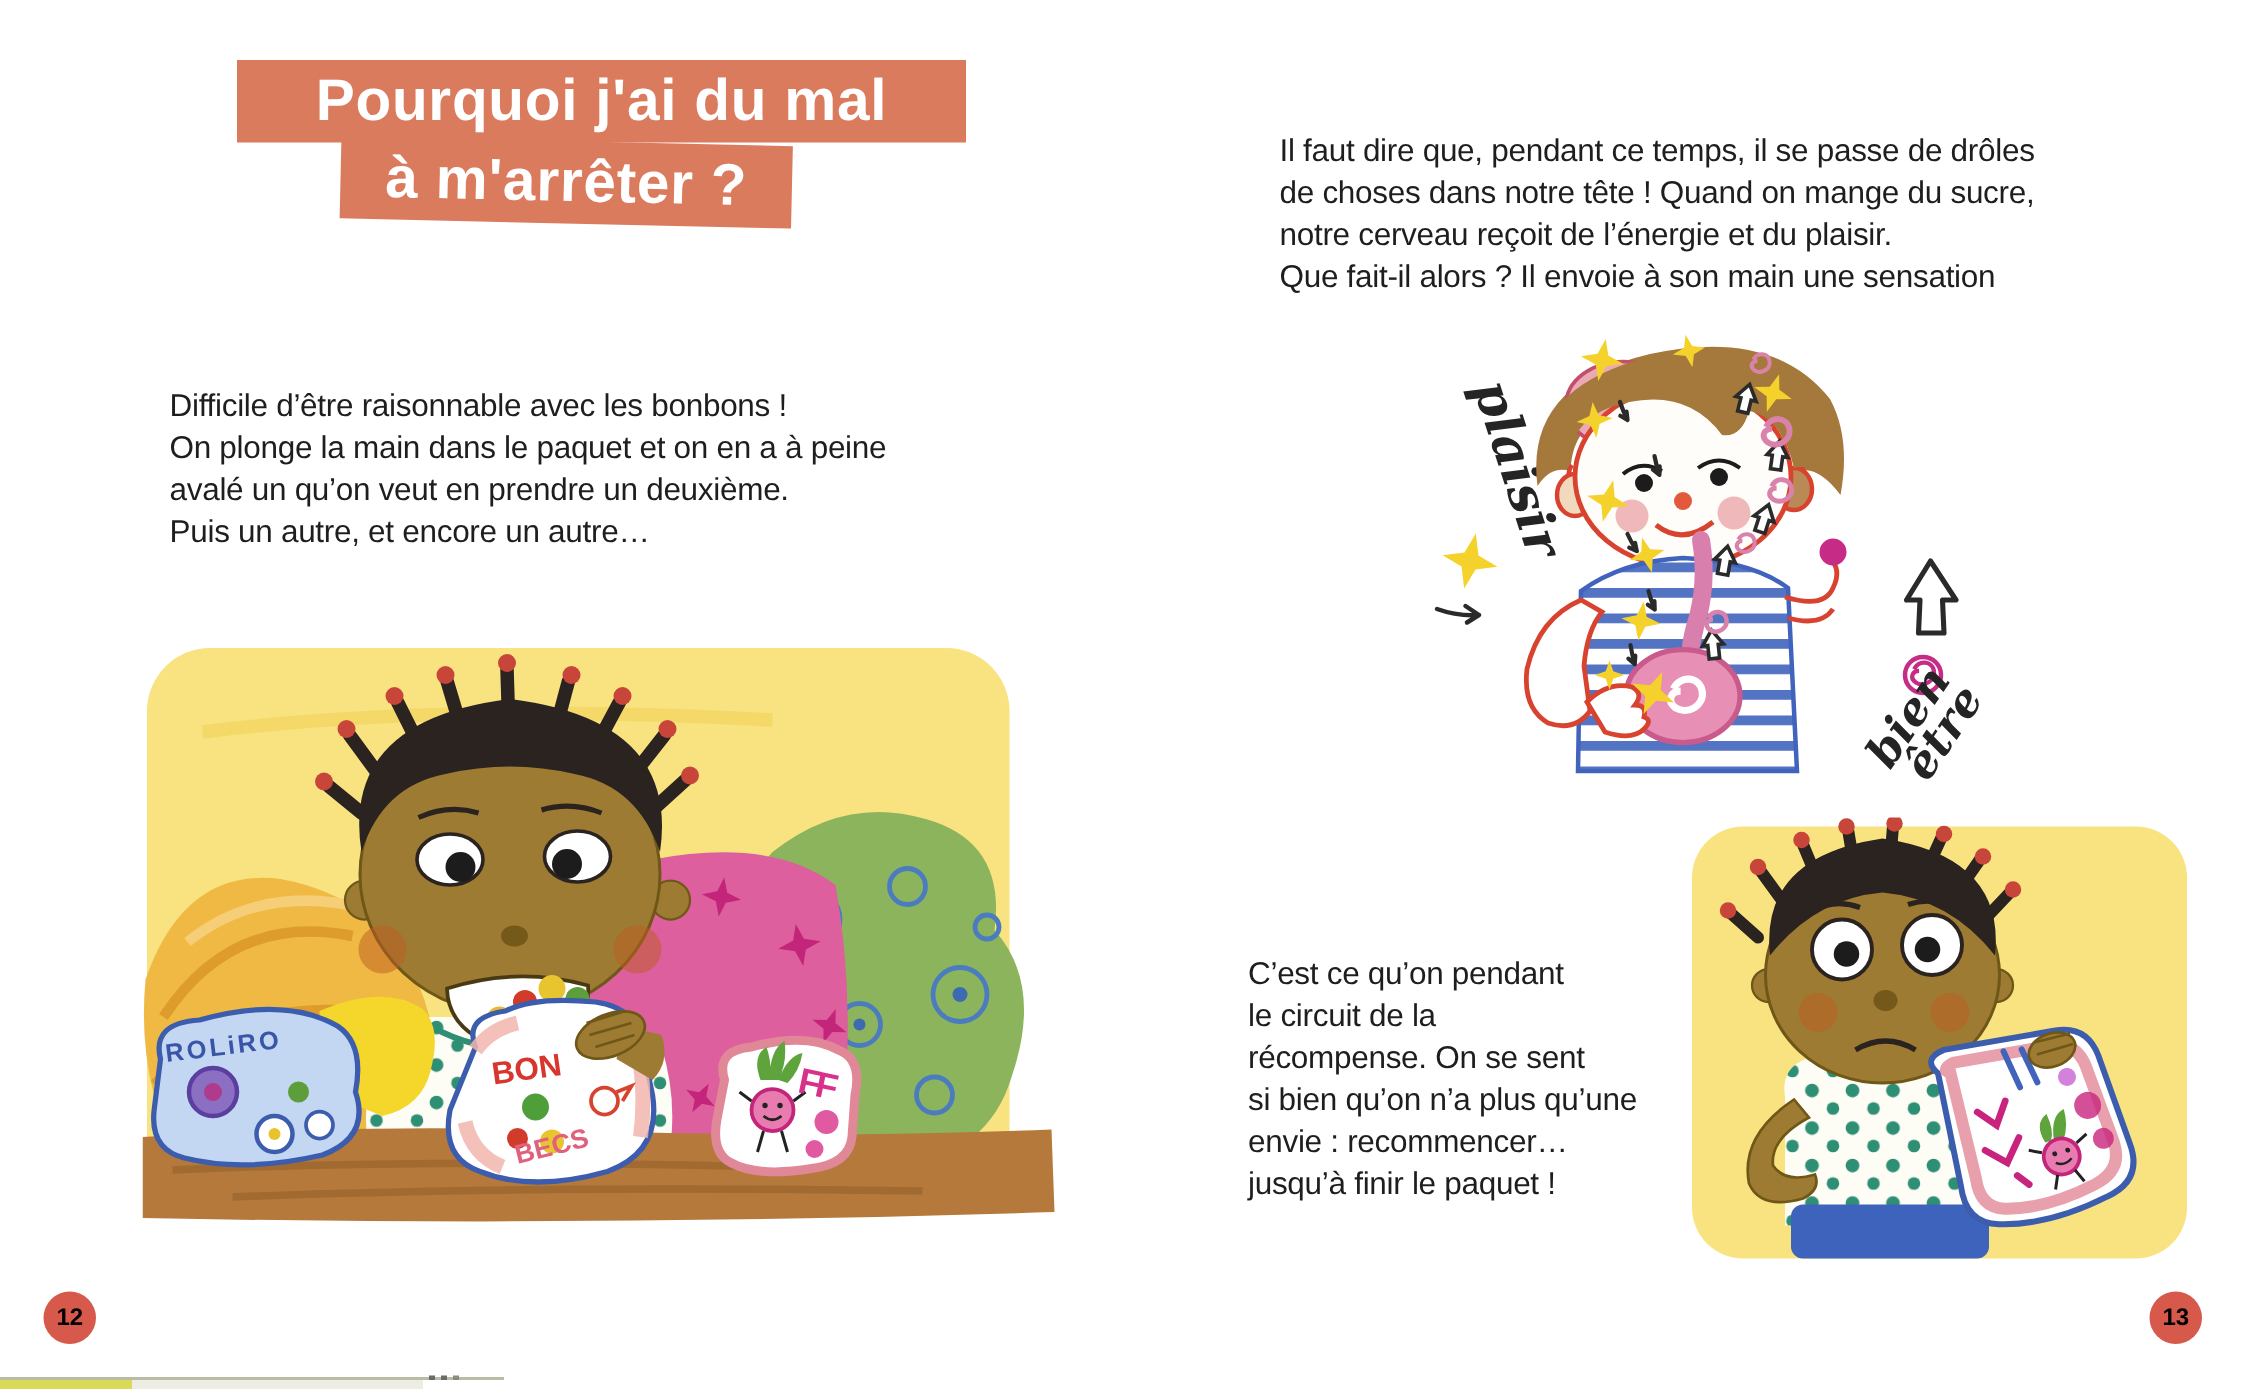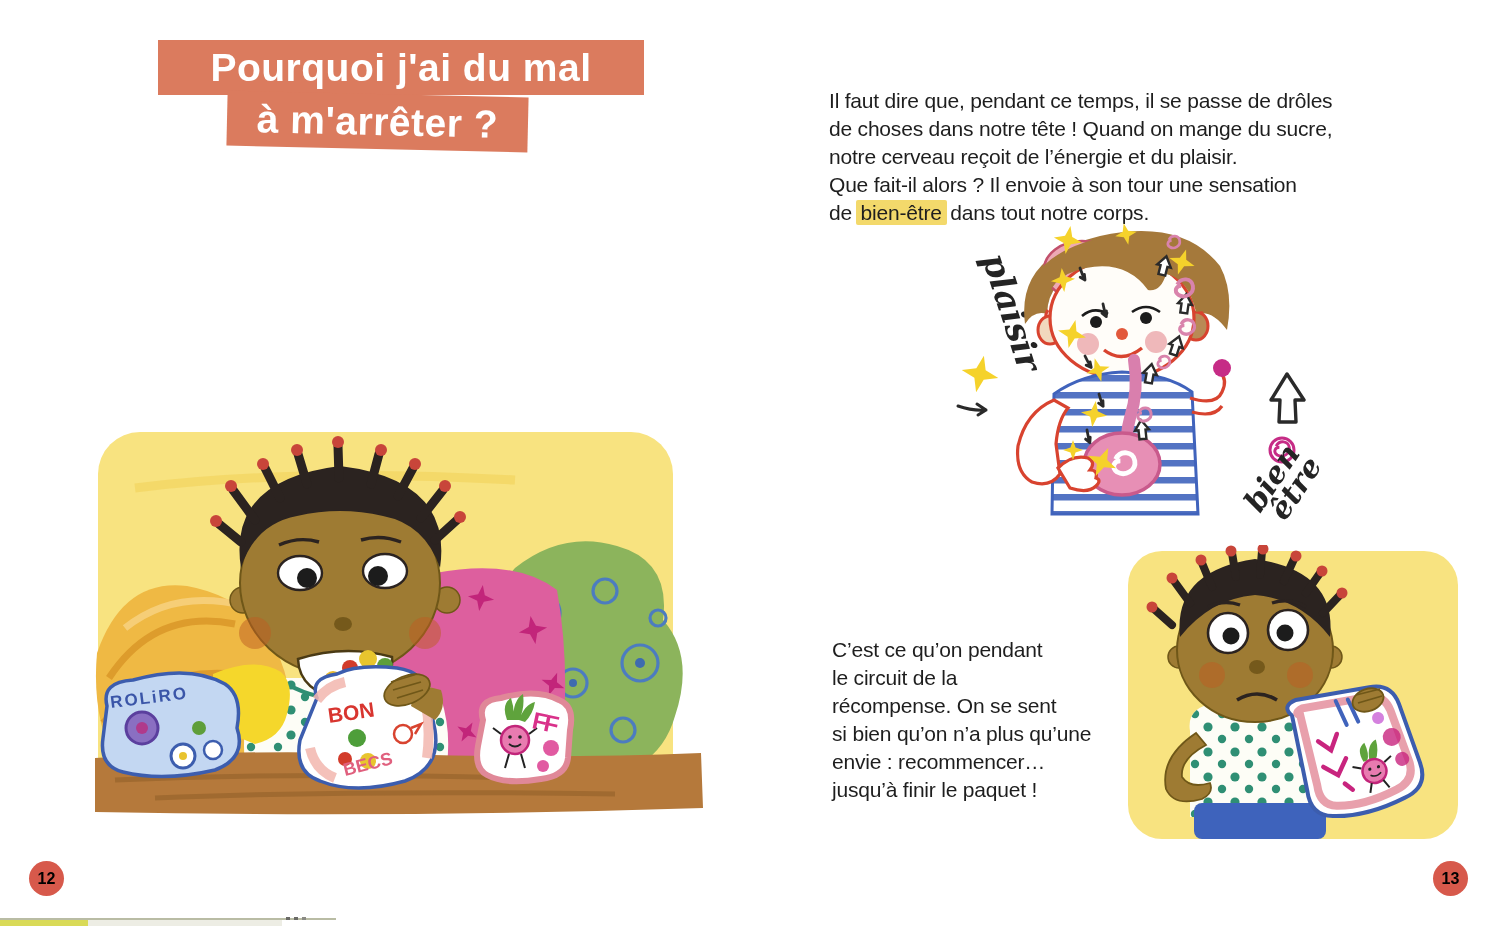--- a/index.html
+++ b/index.html
@@ -25,20 +25,26 @@
 
 <div id="spread">
 
   <div class="abs title-block" style="left:158px;top:40px;width:486px;height:55px;">
     <span>Pourquoi j'ai du mal</span>
   </div>
   <div class="abs title-block" style="left:227px;top:94px;width:301px;height:55px;transform:rotate(1.3deg);">
     <span>à m'arrêter ?</span>
   </div>
 
+  <div class="abs" style="left:113px;top:257px;">
+    <div class="textline">Difficile d’être raisonnable avec les bonbons !</div>
+    <div class="textline">On plonge la main dans le paquet et on en a à peine</div>
+    <div class="textline">avalé un qu’on veut en prendre un deuxième.</div>
+    <div class="textline">Puis un autre, et encore un autre…</div>
+  </div>
 
   <svg class="abs" style="left:95px;top:428px;" width="610" height="390" viewBox="0 0 610 390">
     <defs>
       <pattern id="dotsA" width="27" height="25" patternUnits="userSpaceOnUse">
         <circle cx="7" cy="7" r="4.6" fill="#2f8f74"></circle>
         <circle cx="21" cy="19" r="4.2" fill="#2f8f74"></circle>
       </pattern>
       <path id="star4a" d="M0 -11 L2.8 -2.8 L11 0 L2.8 2.8 L0 11 L-2.8 2.8 L-11 0 L-2.8 -2.8 Z"></path>
     </defs>
 
@@ -207,26 +213,25 @@
 
   <div class="abs badge" style="left:29px;top:861px;">
     <span>12</span>
   </div>
 
   <div class="abs edge-line" style="left:0;top:918px;width:336px;height:2px;"></div>
   <div class="abs edge-paper" style="left:0;top:920px;width:282px;height:6px;"></div>
   <div class="abs edge-yellow" style="left:0;top:920px;width:88px;height:6px;"></div>
   <div class="abs edge-dots" style="left:286px;top:917px;"></div>
 
-  <div class="abs" style="left:829px;top:87px;">
+  <div class="abs" style="left:853px;top:87px;">
     <div class="textline">Il faut dire que, pendant ce temps, il se passe de drôles</div>
     <div class="textline">de choses dans notre tête ! Quand on mange du sucre,</div>
     <div class="textline">notre cerveau reçoit de l’énergie et du plaisir.</div>
-    <div class="textline">Que fait-il alors ? Il envoie à son tour une sensation</div>
-    <div class="textline"><span>de </span><span class="hl">bien-être</span><span> dans tout notre corps.</span></div>
+    <div class="textline">Que fait-il alors ? Il envoie à son main une sensation</div>
   </div>
 
   <svg class="abs" style="left:930px;top:222px;" width="430" height="335" viewBox="0 0 430 335">
     <defs>
       <pattern id="stripesA" width="12" height="17" patternUnits="userSpaceOnUse">
         <rect x="0" y="0" width="12" height="6.5" fill="#4063bc"></rect>
       </pattern>
       <path id="star4b" d="M0 -11 L2.8 -2.8 L11 0 L2.8 2.8 L0 11 L-2.8 2.8 L-11 0 L-2.8 -2.8 Z"></path>
       <g id="darrB" stroke="#2a2a2a" stroke-width="2.8" fill="none" stroke-linecap="round">
         <path d="M0 0 Q2 6 5 12 M5 12 L0.2 9.2 M5 12 L4.4 6.4"></path>

